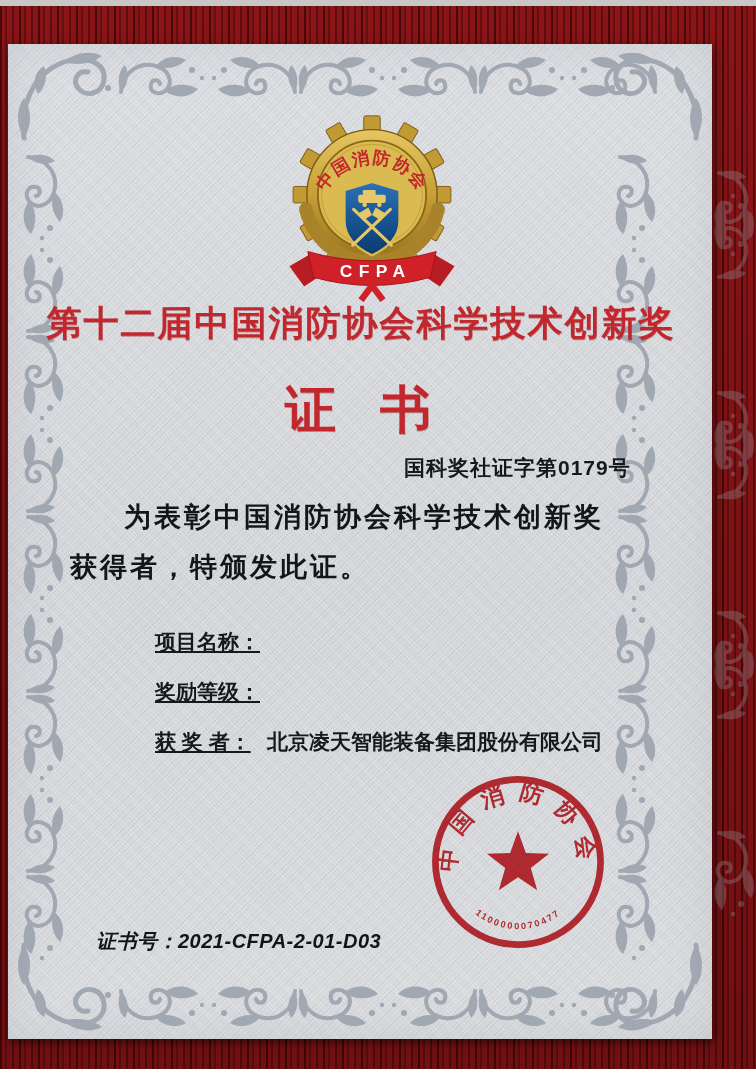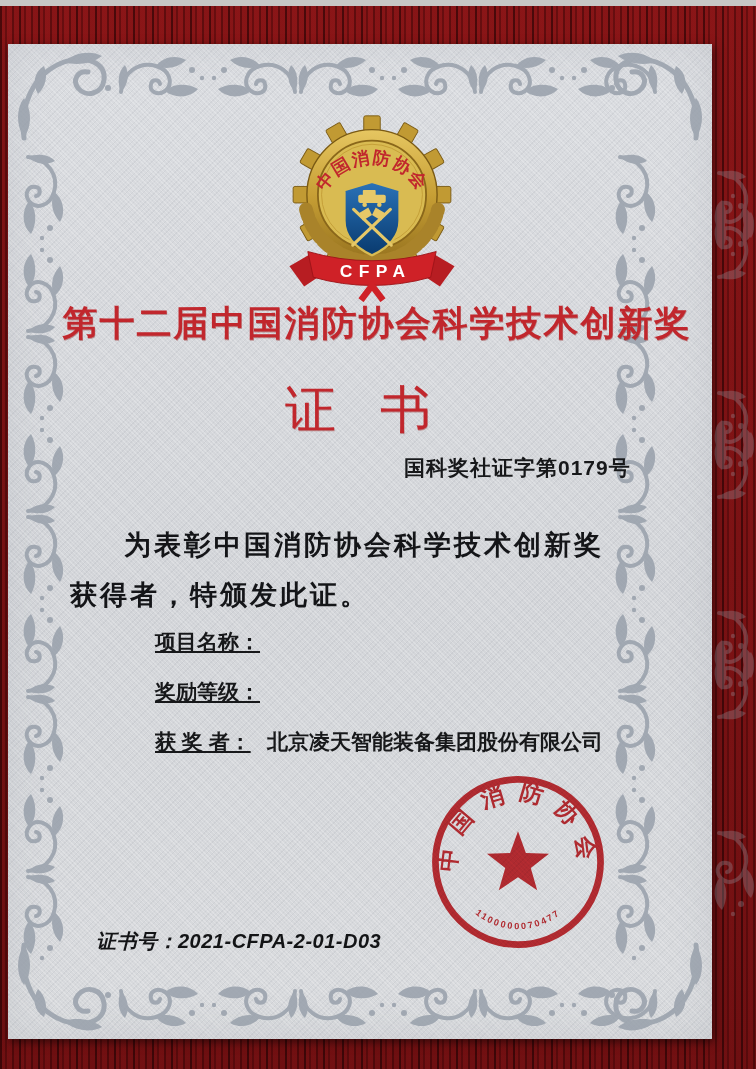--- a/index.html
+++ b/index.html
@@ -21,32 +21,32 @@
     background-image:
       repeating-linear-gradient(45deg, rgba(255,255,255,.22) 0 1px, transparent 1px 3px),
       repeating-linear-gradient(-45deg, rgba(125,130,140,.10) 0 1px, transparent 1px 4px),
       linear-gradient(180deg,#dadce0 0%,#d3d5d9 55%,#d8dadd 100%);
     box-shadow:2px 3px 9px rgba(0,0,0,.55), inset 0 0 40px rgba(150,155,165,.25);
   }
   .border-orn{position:absolute;left:0;top:0;width:704px;height:995px;opacity:.85;}
   .ghost-orn{position:absolute;right:1px;top:150px;width:44px;height:800px;opacity:.3;}
   .emblem{position:absolute;left:270px;top:70px;width:188px;height:188px;}
   .title{
-    position:absolute;left:16px;top:256px;width:704px;padding-left:2px;box-sizing:border-box;
+    position:absolute;left:0;top:256px;width:704px;padding-left:2px;box-sizing:border-box;
     text-align:center;font-size:35px;font-weight:800;letter-spacing:2px;color:#c1272d;
     text-shadow:.5px .5px 0 rgba(140,20,20,.4);
   }
   .cert-word{
     position:absolute;left:0;top:332px;width:684px;padding-left:60px;box-sizing:border-box;
-    text-align:center;font-size:51px;font-weight:400;color:#c1272d;
+    text-align:center;font-size:51px;font-weight:700;color:#c1272d;
     letter-spacing:44px;text-shadow:.5px .5px 0 rgba(140,20,20,.4);
   }
   .issue-no{position:absolute;left:396px;top:410px;font-size:21px;font-weight:700;color:#17181a;letter-spacing:1px;}
   .body-text{
-    position:absolute;left:62px;top:476px;width:596px;
+    position:absolute;left:62px;top:448px;width:596px;
     font-family:"Liberation Serif",serif;font-size:27px;font-weight:600;color:#141518;
     line-height:50px;letter-spacing:3px;
   }
   .body-text .l1{text-indent:2em;}
   .fields{position:absolute;left:147px;top:580px;width:520px;color:#17181a;}
   .frow{display:flex;margin-bottom:14px;font-size:21px;font-weight:700;line-height:36px;}
   .flabel{flex:0 0 112px;text-decoration:underline;}
   .fvalue{flex:1;}
   .seal{position:absolute;left:414px;top:722px;width:192px;height:192px;mix-blend-mode:multiply;opacity:.93;}
   .date-line{

